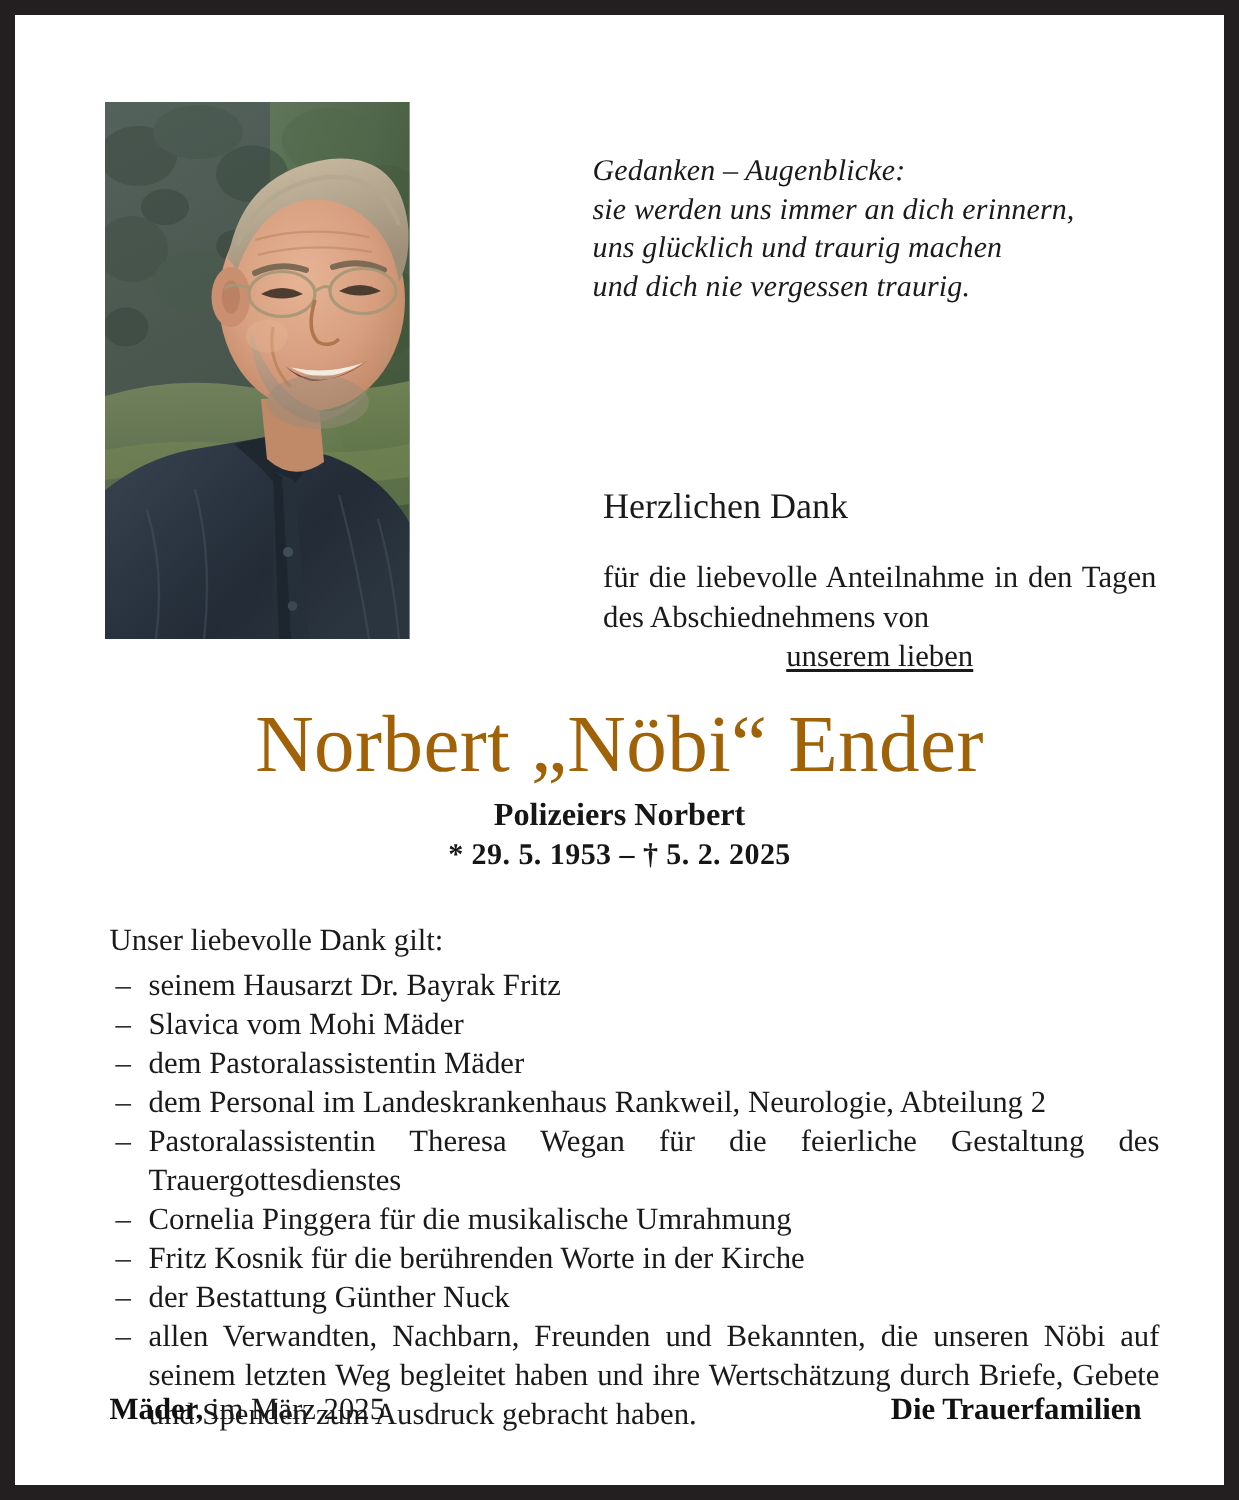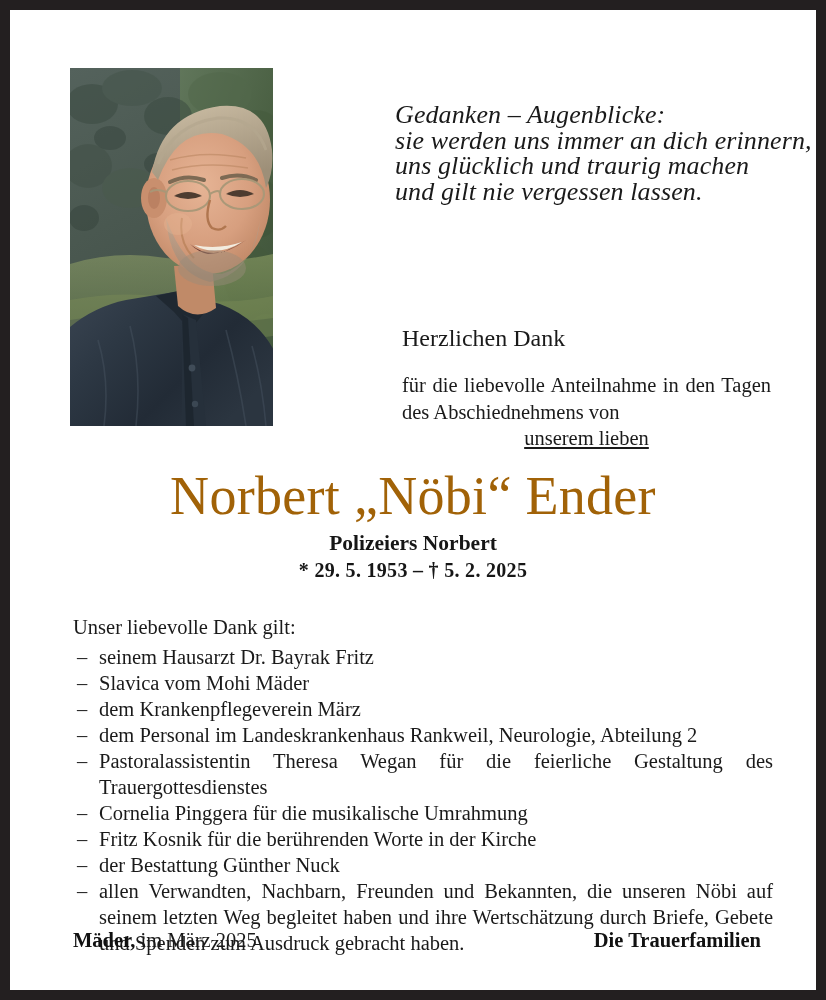--- a/index.html
+++ b/index.html
@@ -42,21 +42,21 @@
   }
   .photo svg { display: block; width: 100%; height: 100%; }
 
   
   .poem {
     position: absolute;
     left: 385px;
     top: 92px;
     width: 390px;
     font-style: italic;
-    font-size: 26px;
+    font-size: 20px;
     line-height: 25.5px;
     color: #1a1a1a;
     letter-spacing: 0.1px;
   }
   .poem div { white-space: nowrap; }
 
   
   .thanks-head {
     position: absolute;
     left: 392px;
@@ -281,21 +281,21 @@
         <ellipse cx="142" cy="200" rx="34" ry="18" fill="#9a8b79" opacity="0.45"></ellipse>
 
         <ellipse cx="108" cy="156" rx="14" ry="11" fill="#e8b795" opacity="0.35"></ellipse>
       </svg>
     </div>
 
     <div class="poem">
       <div>Gedanken – Augenblicke:</div>
       <div>sie werden uns immer an dich erinnern,</div>
       <div>uns glücklich und traurig machen</div>
-      <div>und gilt nie vergessen lassen.</div>
+      <div>und dich nie vergessen traurig.</div>
     </div>
 
     <div class="thanks-head">Herzlichen Dank</div>
     <div class="thanks-body">
       <div>für die liebevolle Anteilnahme in den Tagen des Abschiednehmens von</div>
       <div class="last">unserem lieben</div>
     </div>
 
     <div class="name-block">
       <div class="name">Norbert „Nöbi“ Ender</div>
@@ -308,21 +308,21 @@
       <li>
         <span class="dash">–</span>
         <span class="txt">seinem Hausarzt Dr. Bayrak Fritz</span>
       </li>
       <li>
         <span class="dash">–</span>
         <span class="txt">Slavica vom Mohi Mäder</span>
       </li>
       <li>
         <span class="dash">–</span>
-        <span class="txt">dem Krankenpflegeverein März</span>
+        <span class="txt">dem Pastoralassistentin Mäder</span>
       </li>
       <li>
         <span class="dash">–</span>
         <span class="txt">dem Personal im Landeskrankenhaus Rankweil, Neurologie, Abteilung 2</span>
       </li>
       <li class="justify">
         <span class="dash">–</span>
         <span class="txt">Pastoralassistentin Theresa Wegan für die feierliche Gestaltung des Trauergottesdienstes</span>
       </li>
       <li>

